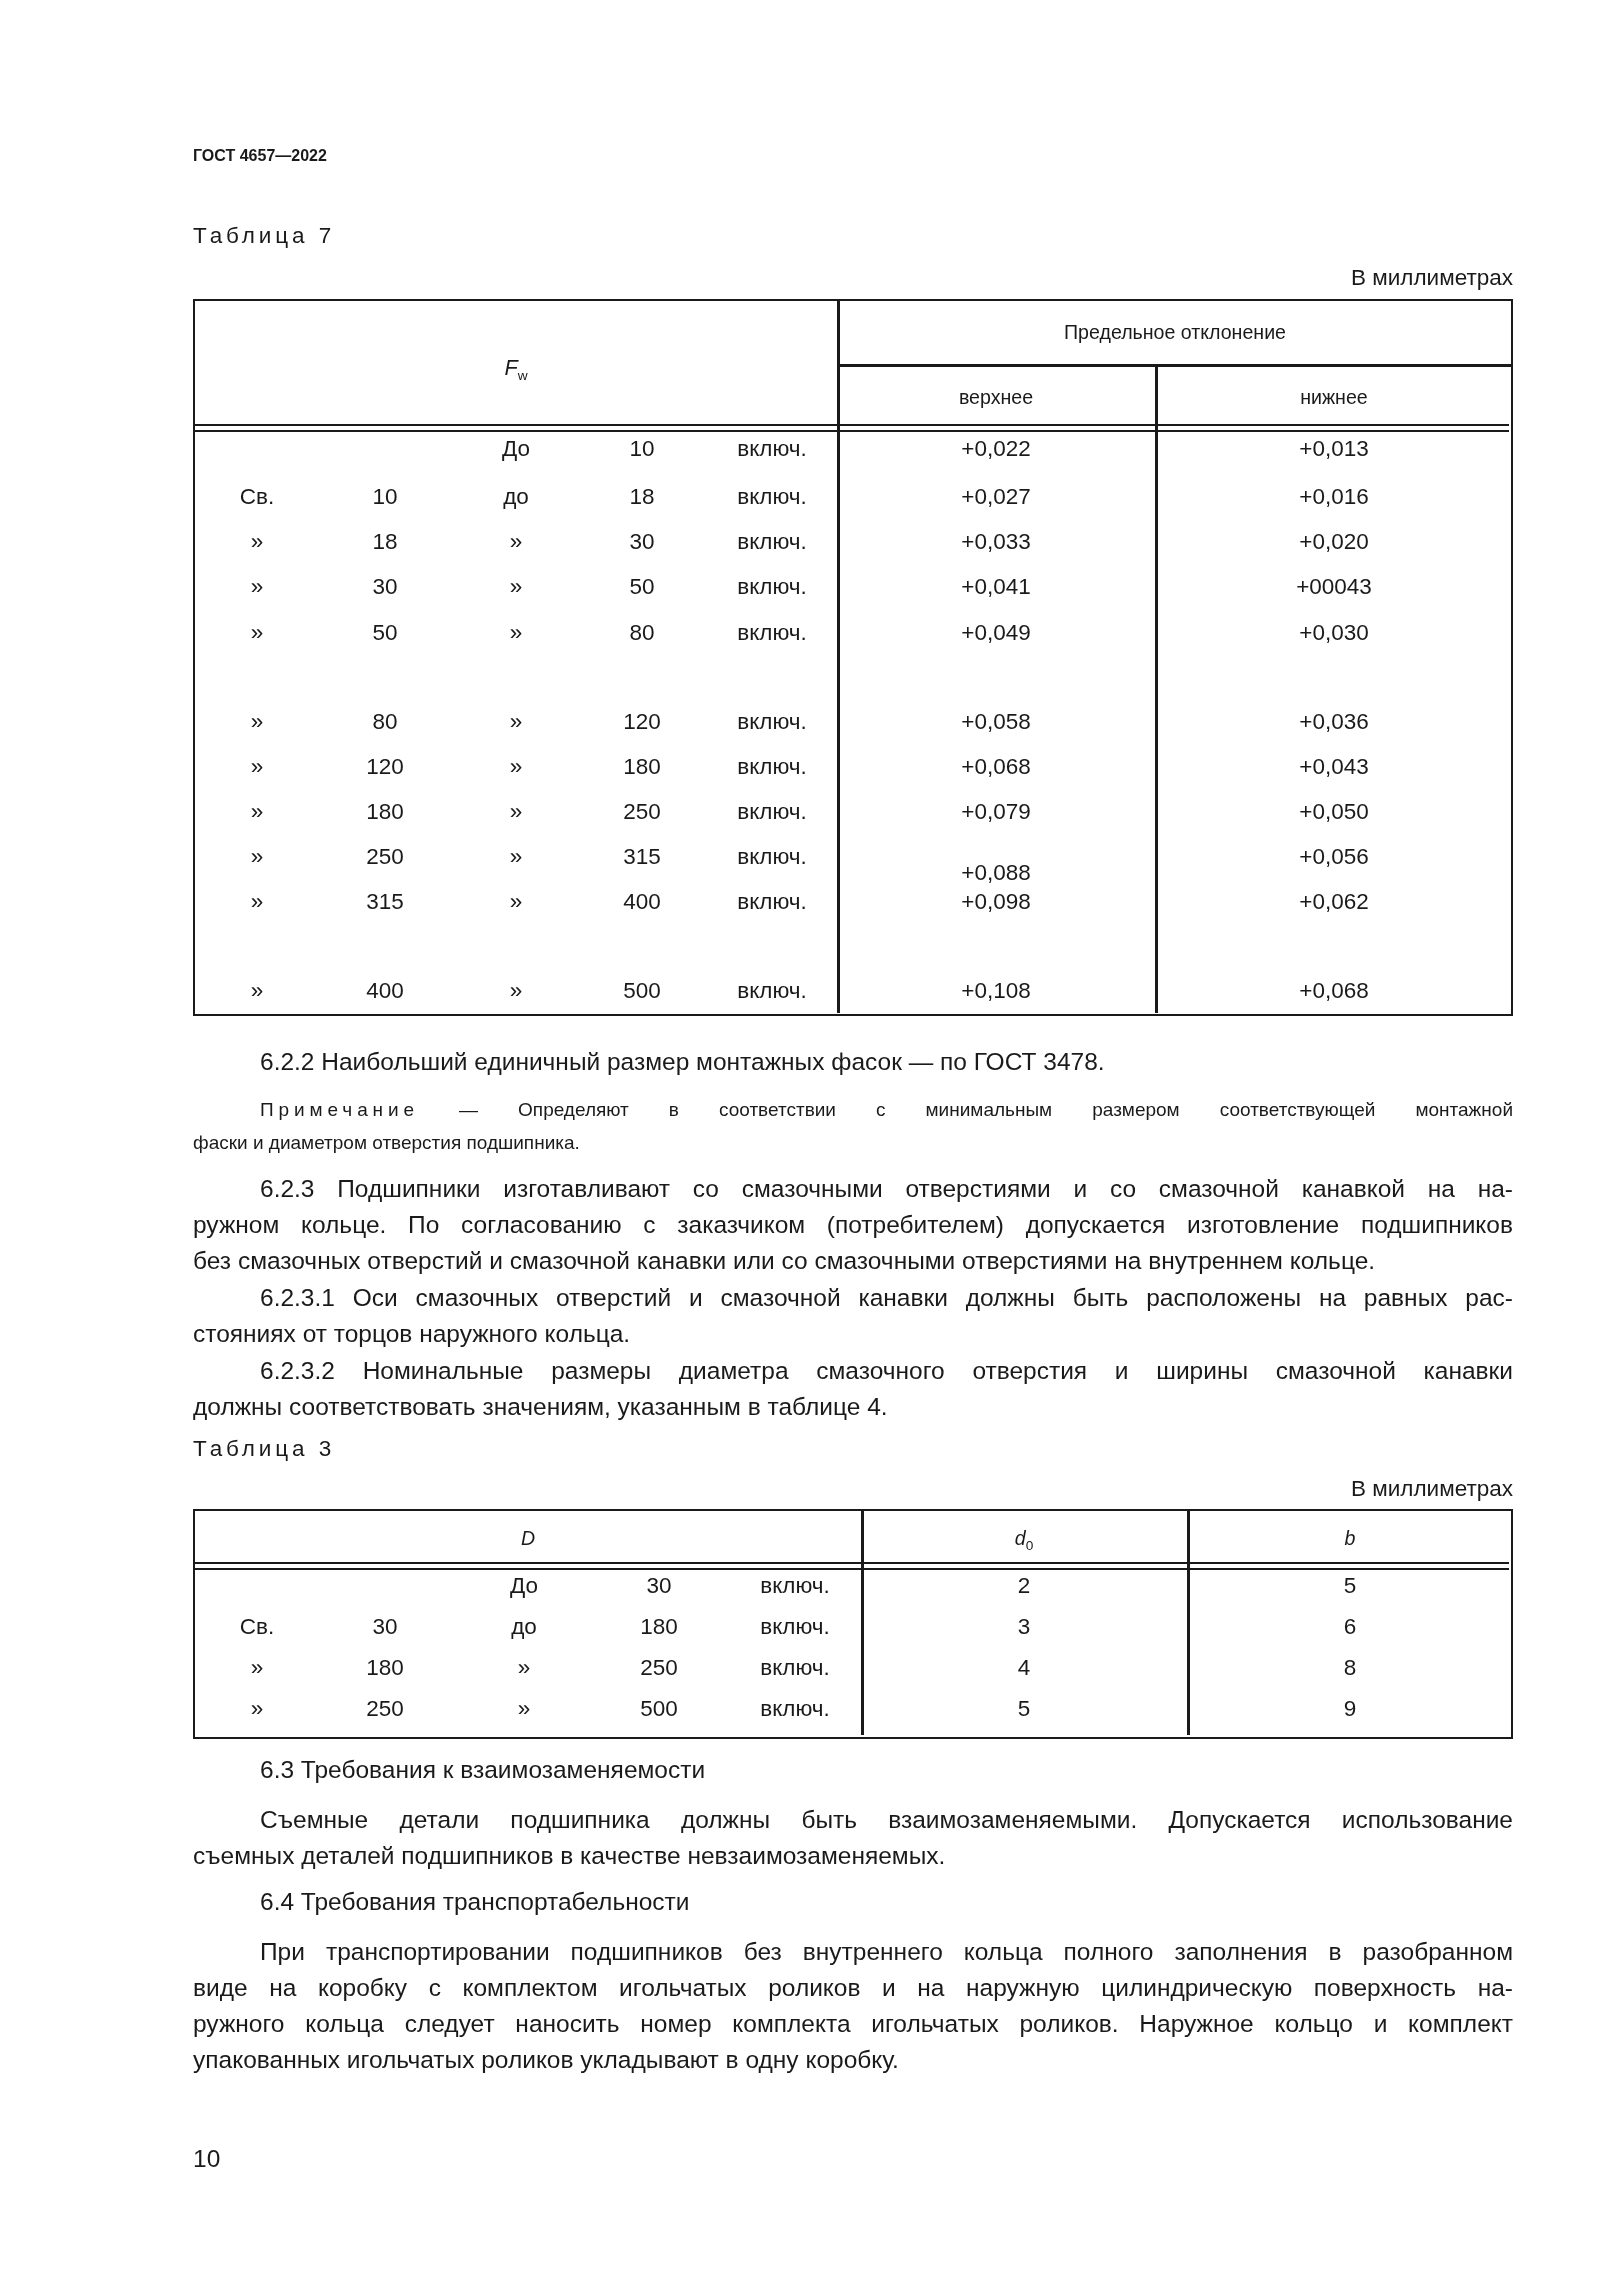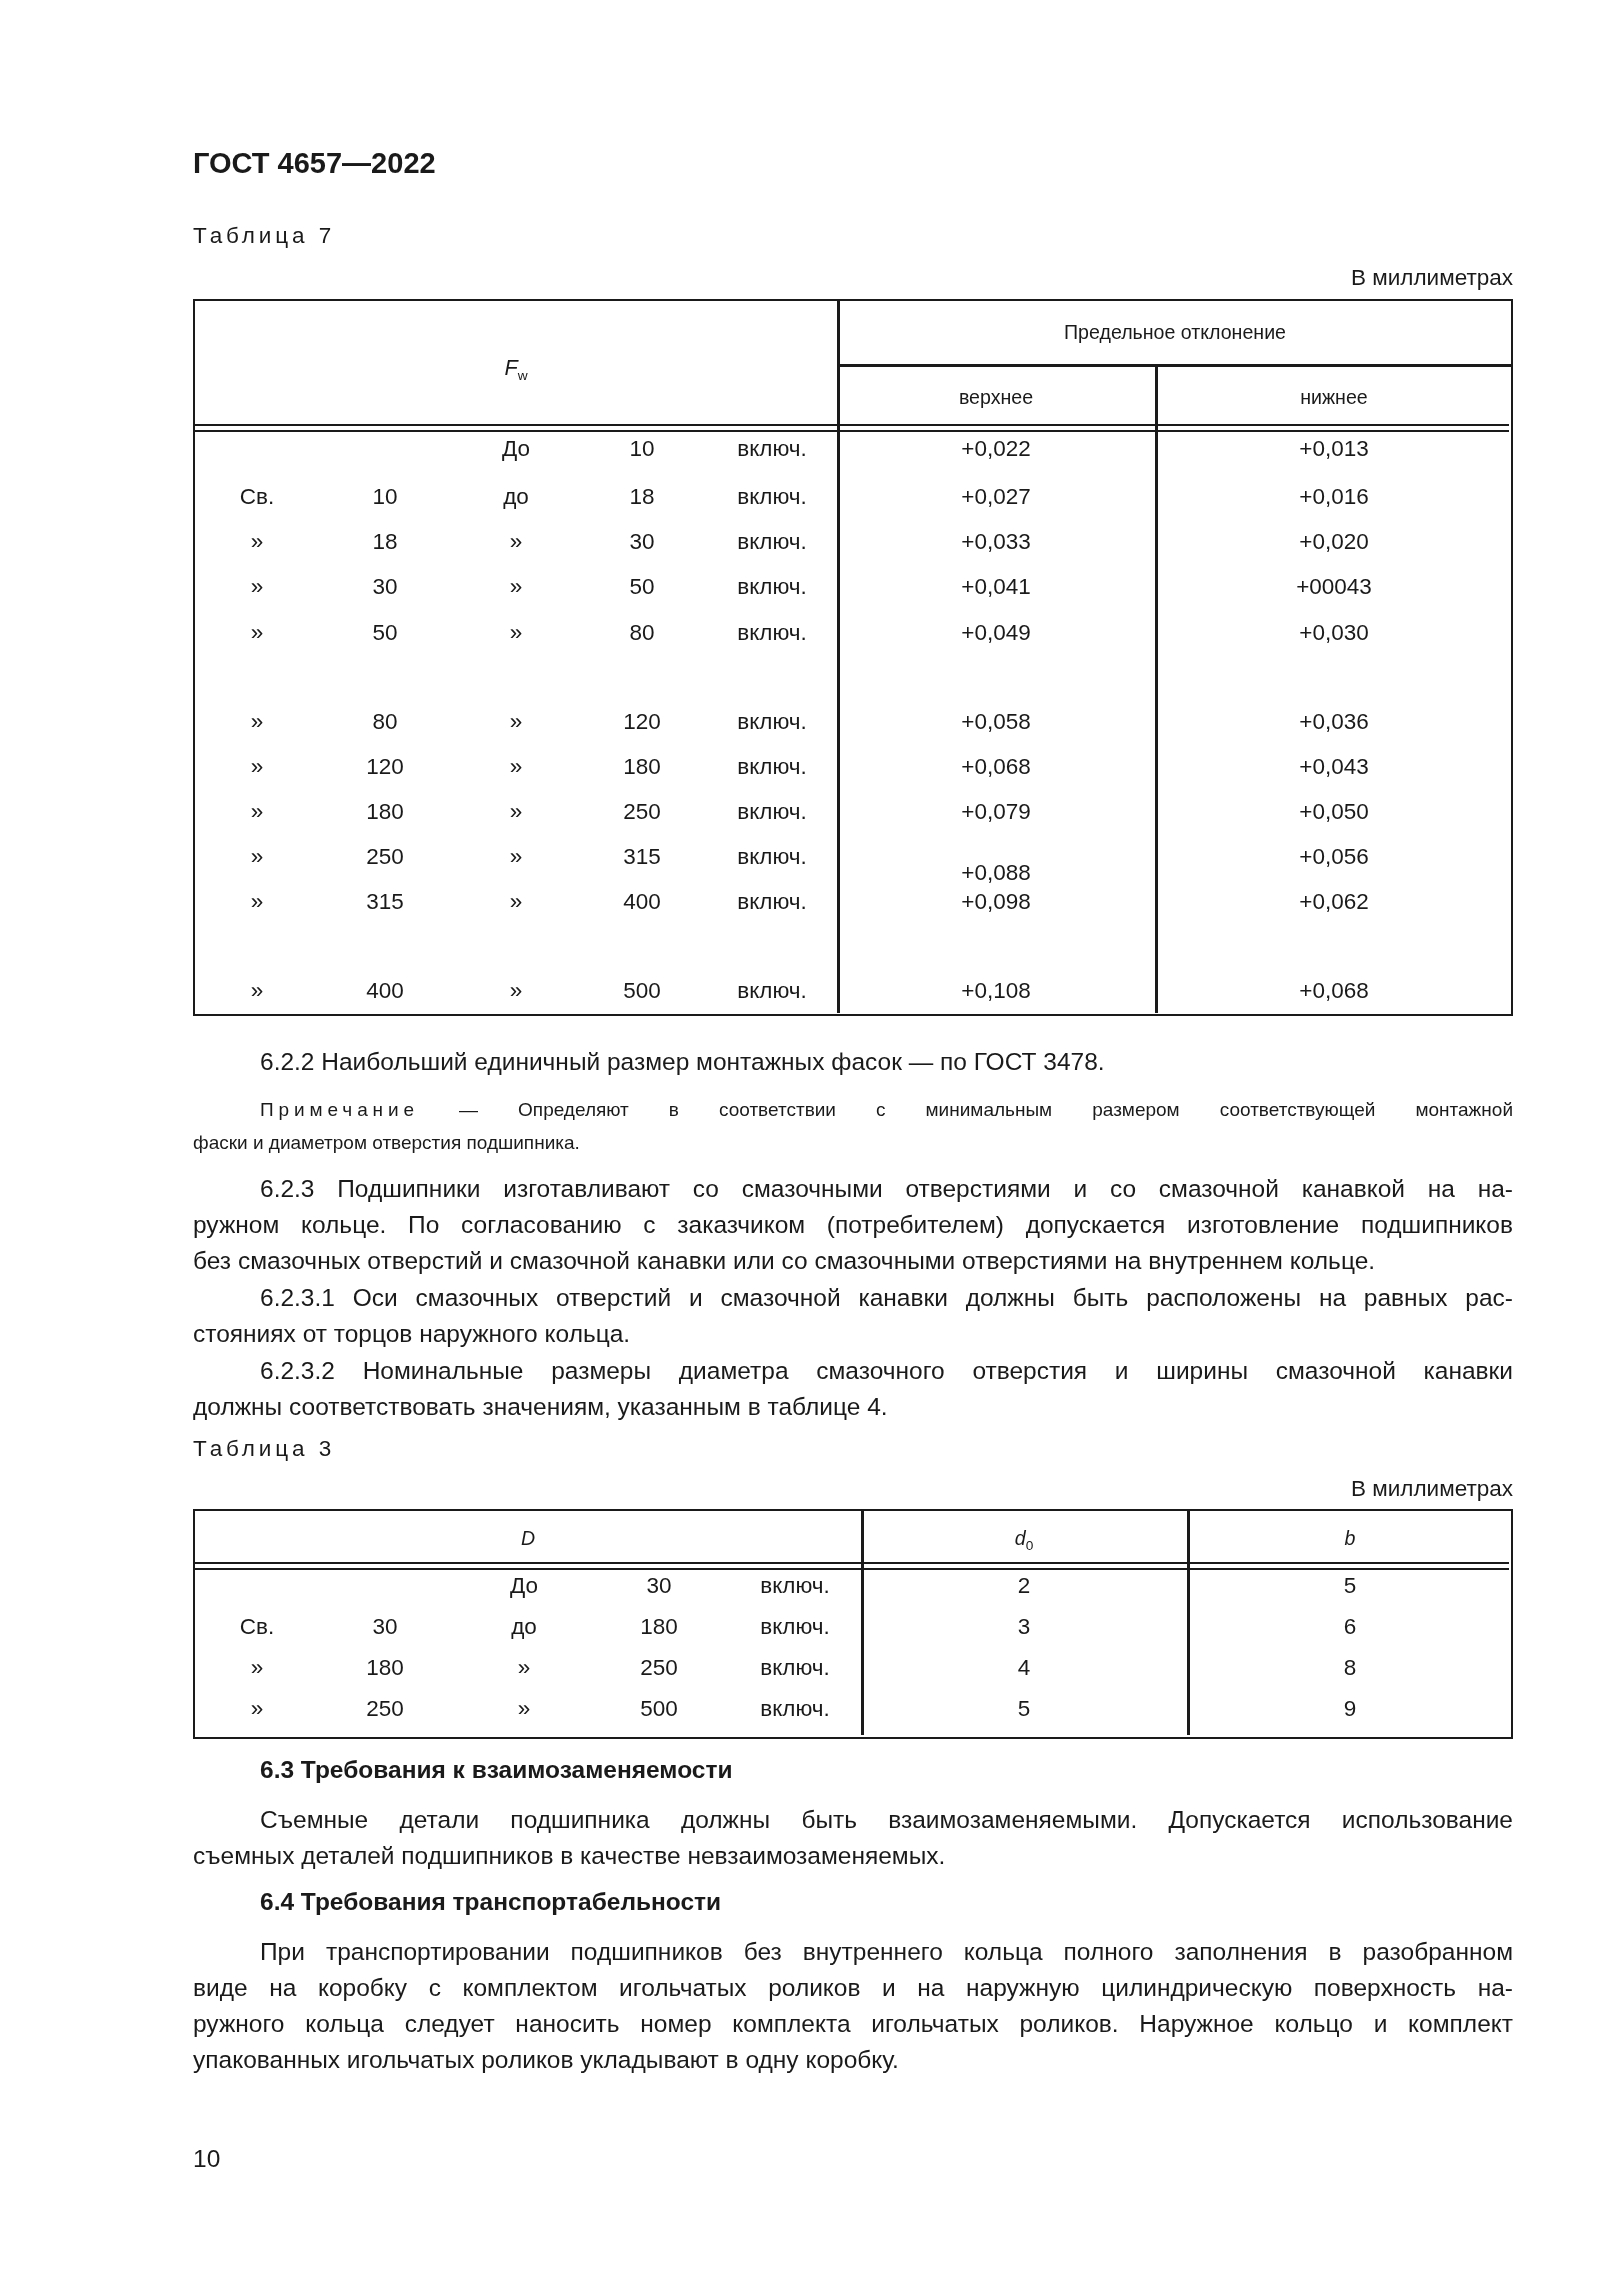--- a/index.html
+++ b/index.html
@@ -2,35 +2,35 @@
 <html><head>
 <meta charset="utf-8">
 <style>
   html, body { margin: 0; padding: 0; background: #ffffff; }
   body {
     width: 1621px; height: 2293px; position: relative; overflow: hidden;
     font-family: "Liberation Sans", "DejaVu Sans", sans-serif;
     color: #1a1a1a;
   }
   .abs { position: absolute; }
-  .doc-header { left: 193px; top: 147px; font-size: 29px; font-weight: bold; }
+  .doc-header { left: 193px; top: 147px; font-size: 16px; font-weight: bold; }
   .table-caption { font-size: 22.5px; letter-spacing: 3.9px; }
   .units { font-size: 22.5px; right: 108px; }
   .t-frame { border: 2.9px solid #1a1a1a; box-sizing: border-box; }
   .vline { position: absolute; background: #1a1a1a; }
   .hline { position: absolute; background: #1a1a1a; height: 2.9px; }
   .thin { height: 2px; }
   .cell { position: absolute; font-size: 22.5px; white-space: nowrap; transform: translateX(-50%); }
   .hcell { position: absolute; font-size: 19.6px; white-space: nowrap; transform: translateX(-50%); }
   .ital { font-style: italic; }
   .para { position: absolute; left: 193px; width: 1320px; font-size: 24.5px; line-height: 36px; text-align: justify; }
   .para .ind { display: inline-block; width: 67px; }
   .note { position: absolute; left: 193px; width: 1320px; font-size: 19px; line-height: 33px; text-align: justify; }
   .spaced { letter-spacing: 4.9px; }
-  .heading { position: absolute; left: 260px; font-size: 24.5px; font-weight: bold; }
+  .heading { position: absolute; left: 260px; font-size: 24.5px; font-weight: normal; }
   .page-num { left: 193px; top: 2145px; font-size: 24.5px; }
   .jline { display: block; text-align: justify; text-align-last: justify; }
   .jline.last { text-align-last: left; }
 </style>
 </head>
 <body>
 
 <div class="abs doc-header">ГОСТ 4657—2022</div>
 
 <div class="abs table-caption" style="left:193px; top:223px;">Таблица 7</div>

